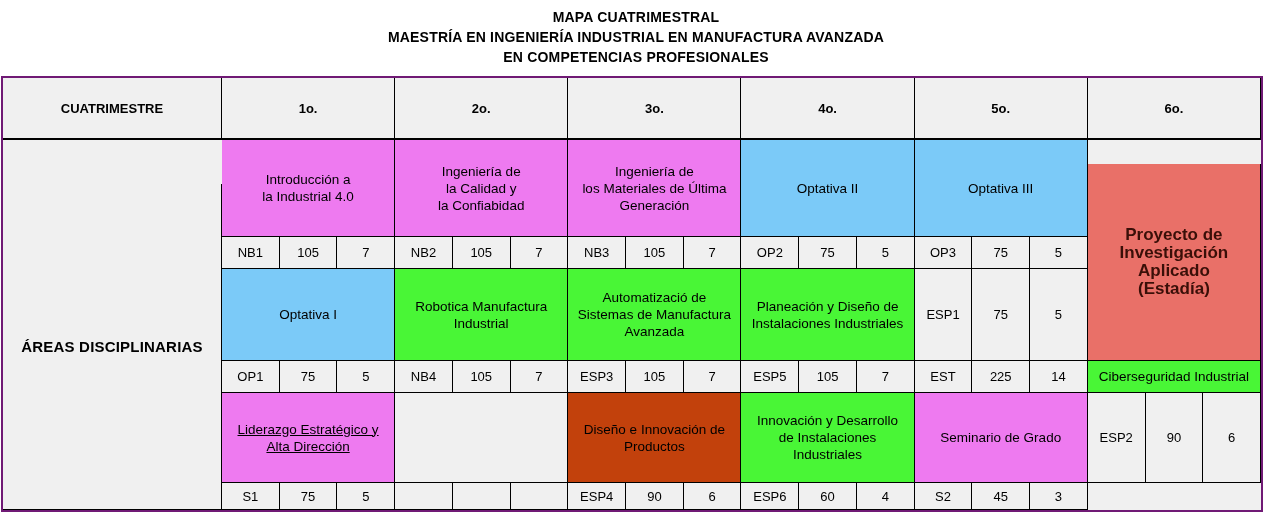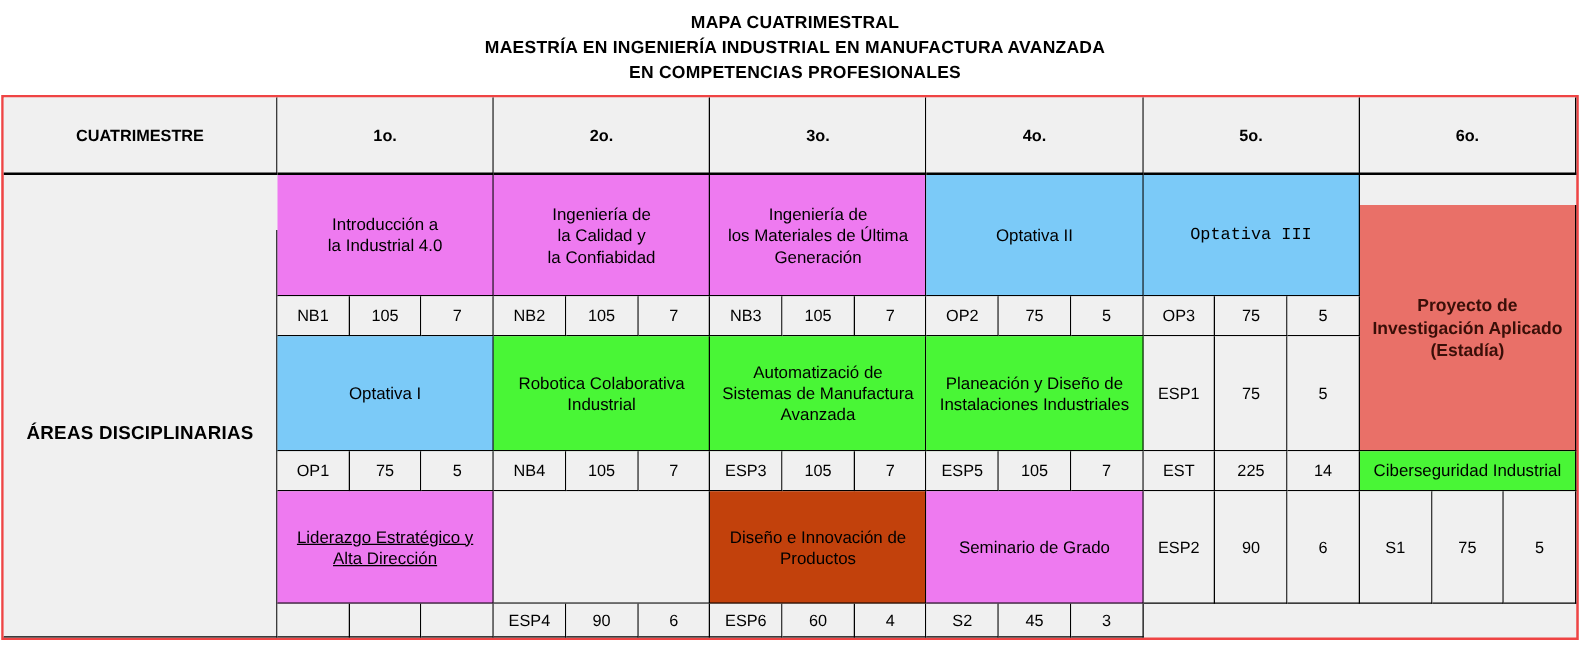--- a/index.html
+++ b/index.html
@@ -8,41 +8,41 @@
 
   .title-block { padding-top: 7px; text-align: center; }
   .title-line { font-size: 14px; font-weight: bold; line-height: 20px; letter-spacing: .2px; }
 
   .tbl {
     margin: 9px 9px 0 1px;
     width: 1262px;
     display: grid;
     grid-template-columns: 219px repeat(18, 1fr);
     grid-template-rows: 62px 97px 32px 92px 32px 90px 27px;
-    border: 2px solid #ef4444;
+    border: 2px solid #701a75;
     background: #F0F0F0;
   }
   .cell {
     border-right: 1px solid #000;
     border-bottom: 1px solid #000;
     display: flex; align-items: center; justify-content: center;
     text-align: center; overflow: hidden;
     background: #F0F0F0;
   }
   .hdr { font-weight: bold; font-size: 13px; border-bottom-width: 2px; }
   .term { grid-column: span 3; text-align: right; }
   .side-label {
     grid-row: 2 / 8; grid-column: 1;
     font-weight: bold; font-size: 15px; letter-spacing: .2px; margin-top: 44px;
   }
   .course { grid-column: span 3; font-size: 13.5px; line-height: 17px;
     white-space: pre-line; padding: 2px 4px; }
   .course-span {
     grid-row: 2 / 5; grid-column: 17 / 20;
-    font-weight: bold; color: #3A0F08; font-size: 14px; line-height: 18px; margin-top: 24px;
+    font-weight: bold; color: #3A0F08; font-size: 17px; line-height: 18px; margin-top: 24px;
   }
   .sub { font-size: 13px; }
 </style>
 </head>
 <body>
 
 <div class="title-block">
   <div class="title-line">MAPA CUATRIMESTRAL</div>
   <div class="title-line">MAESTRÍA EN INGENIERÍA INDUSTRIAL EN MANUFACTURA AVANZADA</div>
   <div class="title-line">EN COMPETENCIAS PROFESIONALES</div>
@@ -62,21 +62,21 @@
 
   <div class="cell course" style="background-color: rgb(238, 122, 240);">Introducción a
 la Industrial 4.0</div>
   <div class="cell course" style="background-color: rgb(238, 122, 240);">Ingeniería de
 la Calidad y
 la Confiabidad</div>
   <div class="cell course" style="background-color: rgb(238, 122, 240);">Ingeniería de
 los Materiales de Última
 Generación</div>
   <div class="cell course" style="background-color: rgb(123, 202, 248);">Optativa II</div>
-  <div class="cell course" style="background-color: rgb(123, 202, 248); font-family: Liberation Mono, monospace;">Optativa III</div>
+  <div class="cell course" style="background-color: rgb(123, 202, 248);">Optativa III</div>
   <div class="cell course course-span" style="background-color: rgb(233, 112, 104);">Proyecto de
 Investigación Aplicado
 (Estadía)</div>
 
   <div class="cell sub">NB1</div>
   <div class="cell sub">105</div>
   <div class="cell sub">7</div>
   <div class="cell sub">NB2</div>
   <div class="cell sub">105</div>
   <div class="cell sub">7</div>
@@ -84,21 +84,21 @@
   <div class="cell sub">105</div>
   <div class="cell sub">7</div>
   <div class="cell sub">OP2</div>
   <div class="cell sub">75</div>
   <div class="cell sub">5</div>
   <div class="cell sub">OP3</div>
   <div class="cell sub">75</div>
   <div class="cell sub">5</div>
 
   <div class="cell course" style="background-color: rgb(123, 202, 248);">Optativa I</div>
-  <div class="cell course" style="background-color: rgb(73, 246, 54);">Robotica Colaborativa
+  <div class="cell course" style="background-color: rgb(73, 246, 54);">Robotica Manufactura
 Industrial</div>
   <div class="cell course" style="background-color: rgb(73, 246, 54);">Automatizació de
 Sistemas de Manufactura
 Avanzada</div>
   <div class="cell course" style="background-color: rgb(73, 246, 54);">Planeación y Diseño de
 Instalaciones Industriales</div>
 
   <div class="cell sub">ESP1</div>
   <div class="cell sub">75</div>
   <div class="cell sub">5</div>
@@ -117,20 +117,23 @@
   <div class="cell sub">EST</div>
   <div class="cell sub">225</div>
   <div class="cell sub">14</div>
 
   <div class="cell course" style="background-color: rgb(73, 246, 54);">Ciberseguridad Industrial</div>
   <div class="cell course" style="background-color: rgb(238, 122, 240); text-decoration: underline;">Liderazgo Estratégico y
 Alta Dirección</div>
   <div class="cell course" style="background-color: rgb(240, 240, 240);"></div>
   <div class="cell course" style="background-color: #c2410c;">Diseño e Innovación de
 Productos</div>
+  <div class="cell course" style="background-color: rgb(73, 246, 54);">Innovación y Desarrollo
+de Instalaciones
+Industriales</div>
   <div class="cell course" style="background-color: rgb(238, 122, 240);">Seminario de Grado</div>
 
   <div class="cell sub">ESP2</div>
   <div class="cell sub">90</div>
   <div class="cell sub">6</div>
   <div class="cell sub">S1</div>
   <div class="cell sub">75</div>
   <div class="cell sub">5</div>
   <div class="cell sub"></div>
   <div class="cell sub"></div>

